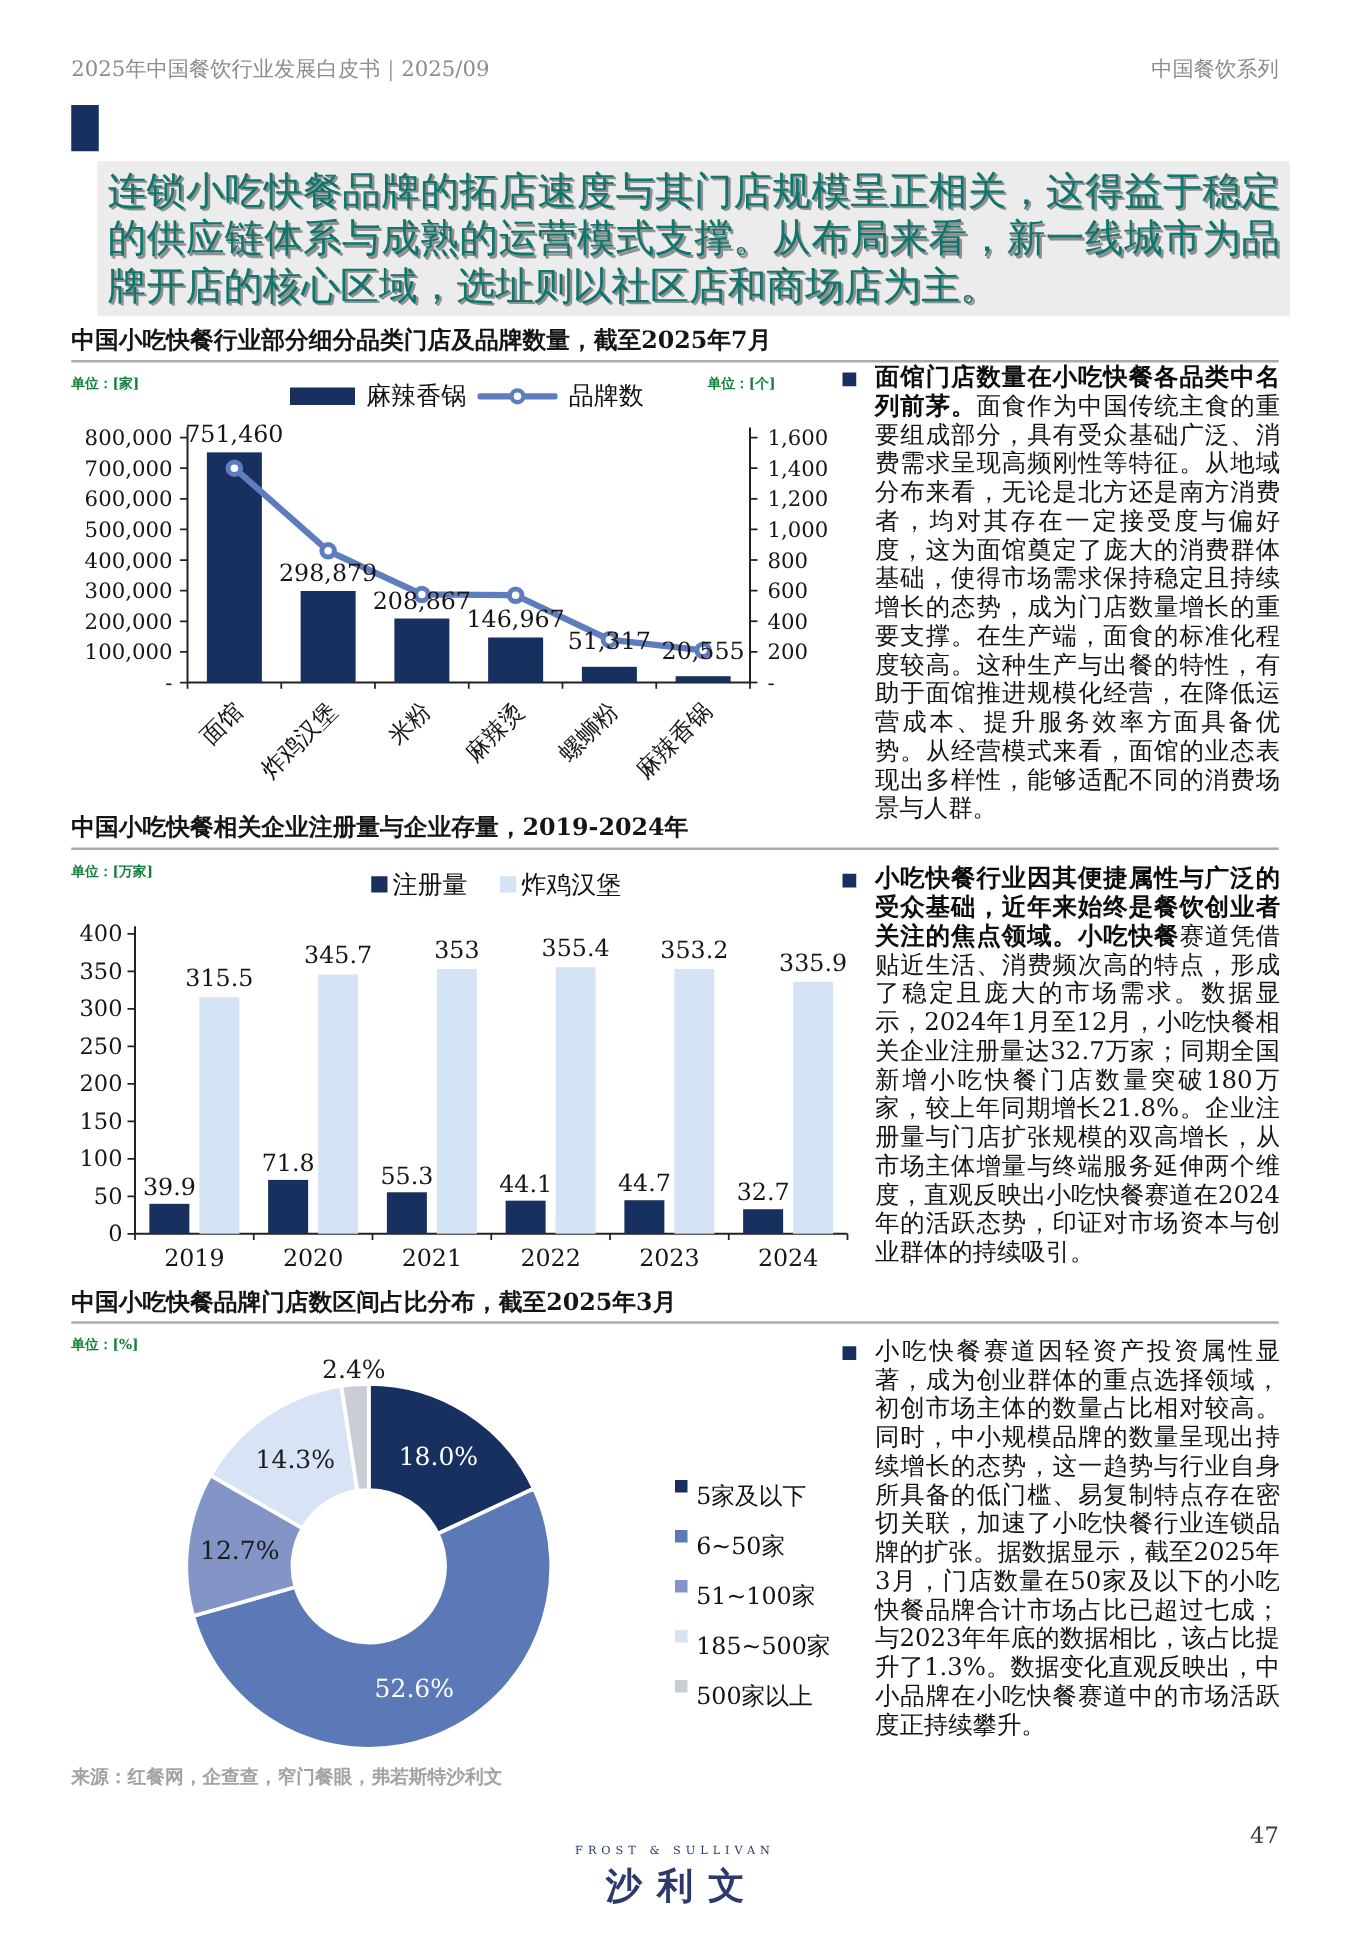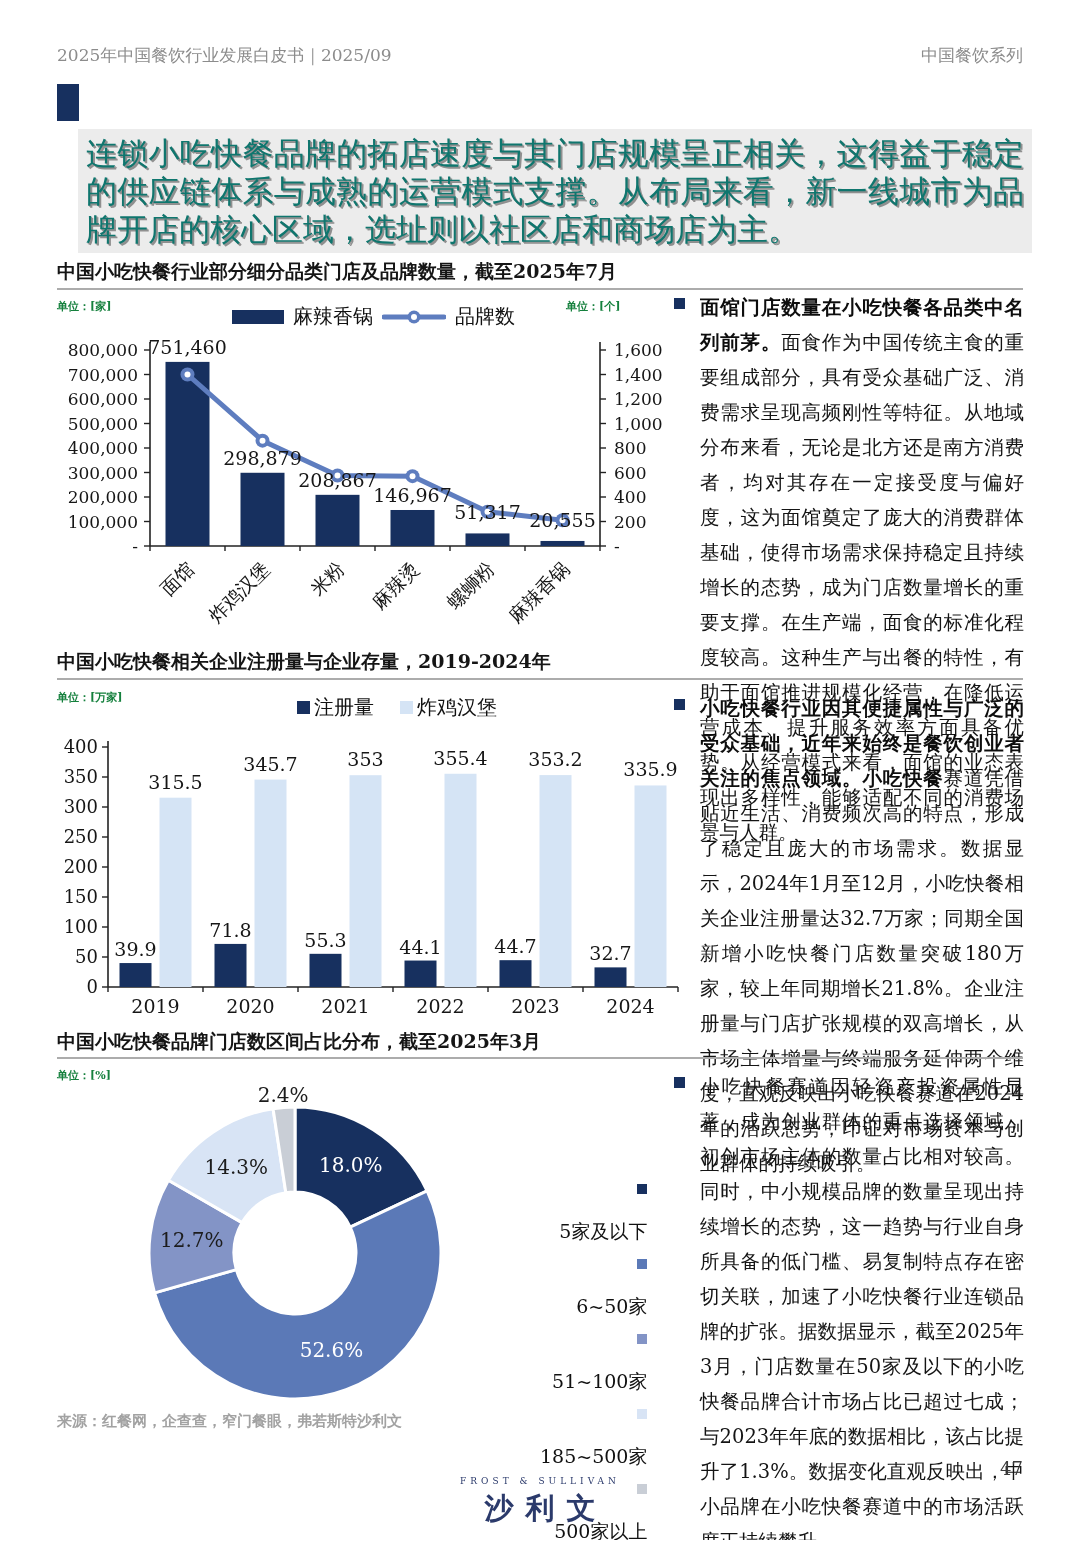--- a/index.html
+++ b/index.html
@@ -36,30 +36,30 @@
            font-size:20px;color:#111;}
   .legend2 .it{display:flex;align-items:center;gap:4px;font-family:Liberation Serif, serif;}
   .sq{width:13px;height:13px;}
   .sq.navy{background:var(--navy,#17305F);}
   .sq.light{background:var(--light-blue,#D5E4F5);}
 
   #chart1{position:absolute;left:45px;top:330px;}
   #chart2{position:absolute;left:45px;top:725px;}
   #chart3{position:absolute;left:55px;top:1076px;}
 
-  .note{position:absolute;left:672px;width:352px;font-size:19.5px;line-height:35px;
+  .note{position:absolute;left:672px;width:352px;font-size:19.5px;line-height:23px;
         color:#141414;text-align:justify;text-justify:inter-ideograph;}
   #note1{top:290px}#note2{top:691px}#note3{top:1069px}
   .note .bullet{position:absolute;left:2px;top:8px;width:11px;height:11px;background:var(--navy,#17305F);}
   .note .body{display:block;margin-left:28px;}
   .note b{font-weight:bold;color:#0d0d0d;}
 
   .donut-legend{position:absolute;left:540px;top:1184px;display:flex;flex-direction:column;gap:14px;
                 font-size:19px;color:#111;}
-  .dl-item{display:flex;align-items:flex-end;gap:25px;flex-direction:column;}
+  .dl-item{display:flex;align-items:flex-start;gap:7px;}
   .dl-sq{width:10px;height:10px;flex:0 0 auto;}
 
   .source{position:absolute;left:57px;top:1412px;font-size:15px;color:var(--source-gray,#A2A2A2);font-weight:bold;}
   .logo{position:absolute;left:0;right:0;top:1476px;text-align:center;color:var(--logo-navy,#2B3A6B);}
   .logo-top{font-size:9px;letter-spacing:4px;}
   .logo-main{font-size:29px;font-weight:bold;letter-spacing:12px;padding-left:12px;margin-top:3px;}
   .pagenum{position:absolute;right:57px;top:1458px;font-size:18px;color:#3C3C3C;}
 </style>
 </head>
 <body>

